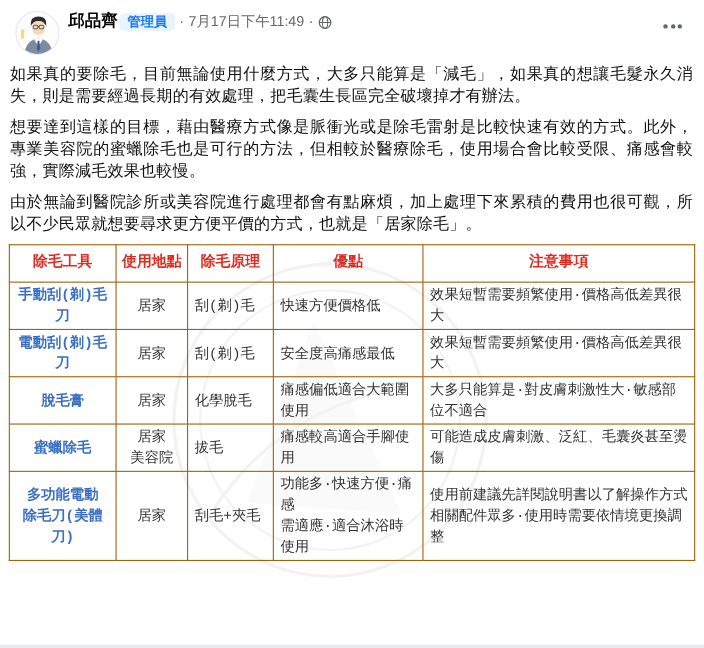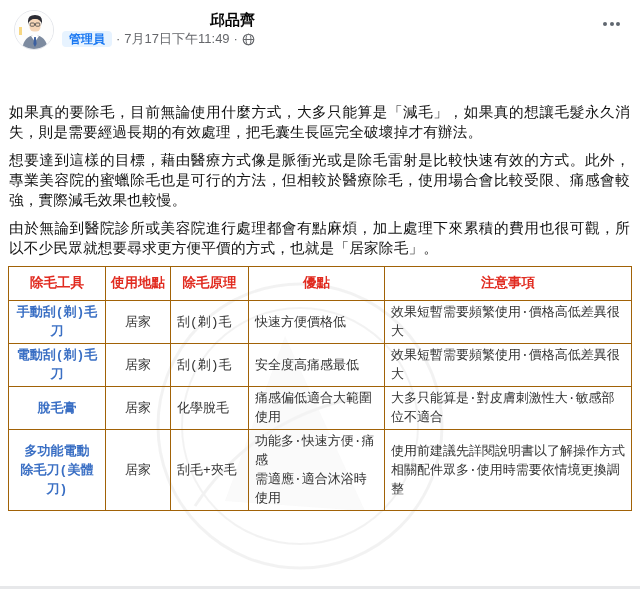--- a/index.html
+++ b/index.html
@@ -17,21 +17,21 @@
   .post-header {
     display:flex; align-items:flex-start; gap:8px;
     padding:10px 16px 6px 14px;
     position:relative;
   }
   .avatar {
     width:40px; height:40px; border-radius:50%;
     border:1px solid #e4e6eb; background:#fff;
     overflow:hidden; flex:0 0 auto; cursor:pointer;
   }
-  .header-info { display:flex; flex-direction:column; gap:2px; padding-top:1px;text-align:right; }
+  .header-info { display:flex; gap:2px; padding-top:1px; }
   .author-name {
     font-size:15px; font-weight:bold; color:#050505; line-height:18px;
     cursor:pointer;
   }
   .meta-line {
     display:flex; align-items:center; gap:4px;
     font-size:13px; color:#65676b; line-height:16px;
   }
   .admin-badge {
     background:#e7f3ff; color:#1877f2;
@@ -46,21 +46,20 @@
   }
   .more-btn i {
     width:4px; height:4px; border-radius:50%; background:#606770; display:block;
   }
 
   
   .post-text {
     padding:2px 10px 0 9px;
     font-size:14.6px; line-height:20px; color:#111;
     letter-spacing:0.2px;
-    margin-top:44px;
   }
   .post-text p { margin:0 0 8px 0; text-align:justify; }
 
   
   .table-wrap { position:relative; padding:0 8px; margin-top:4px; }
   .watermark {
     position:absolute; left:135px; top:10px;
     width:330px; height:300px;
     opacity:0.10; z-index:0; pointer-events:none;
   }
@@ -186,20 +185,28 @@
           <td class="c4">效果短暫需要頻繁使用·價格高低差異很大</td>
         </tr>
         <tr>
           <td class="c0">脫毛膏</td>
           <td class="c1">居家</td>
           <td class="c2">化學脫毛</td>
           <td class="c3">痛感偏低適合大範圍使用</td>
           <td class="c4">大多只能算是·對皮膚刺激性大·敏感部位不適合</td>
         </tr>
         <tr>
+          <td class="c0">蜜蠟除毛</td>
+          <td class="c1">居家
+美容院</td>
+          <td class="c2">拔毛</td>
+          <td class="c3">痛感較高適合手腳使用</td>
+          <td class="c4">可能造成皮膚刺激、泛紅、毛囊炎甚至燙傷</td>
+        </tr>
+        <tr>
           <td class="c0">多功能電動
 除毛刀(美體刀)</td>
           <td class="c1">居家</td>
           <td class="c2">刮毛+夾毛</td>
           <td class="c3">功能多·快速方便·痛感
 需適應·適合沐浴時使用</td>
           <td class="c4">使用前建議先詳閱說明書以了解操作方式
 相關配件眾多·使用時需要依情境更換調整</td>
         </tr>
       </tbody>

